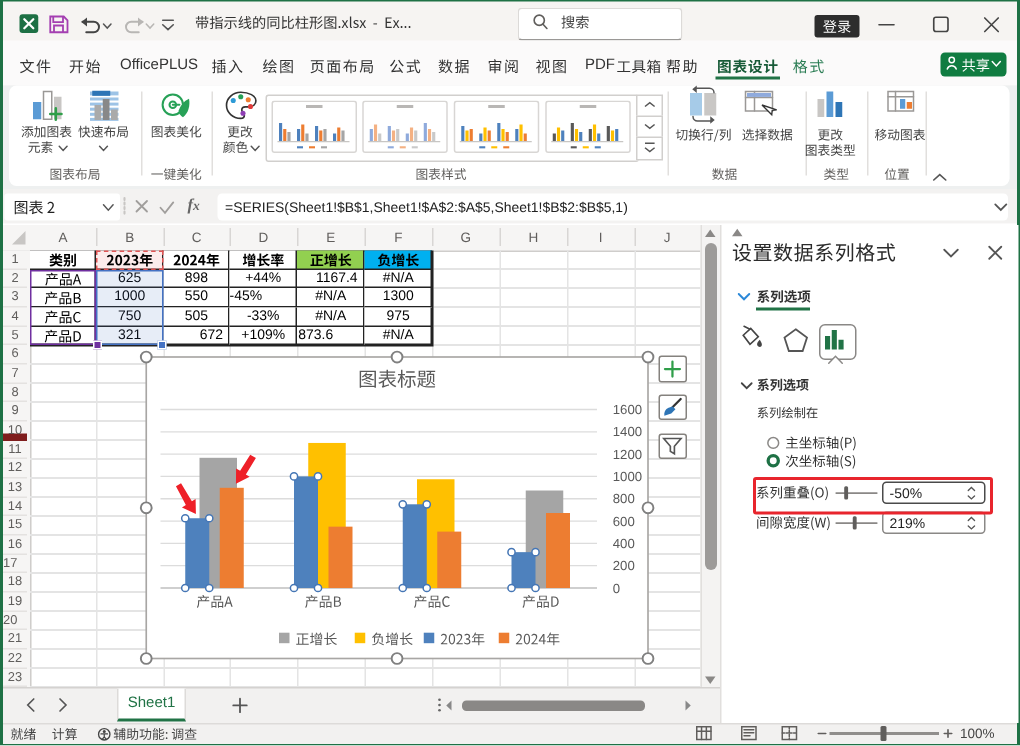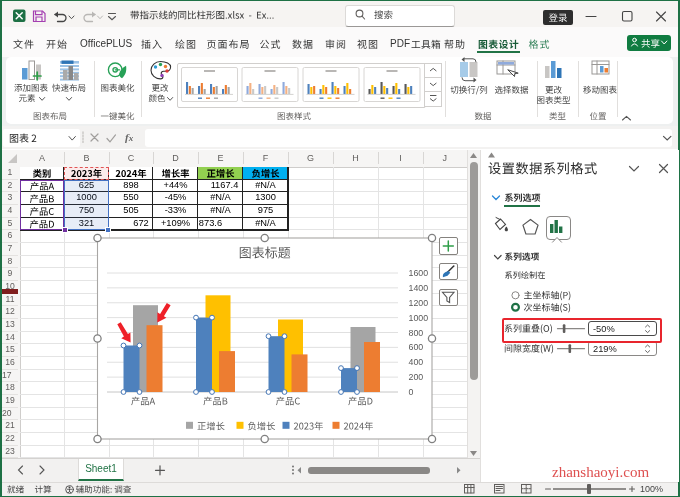--- a/index.html
+++ b/index.html
@@ -107,20 +107,21 @@
         <rect x="17" y="30.5" width="4" height="1.4" fill="#595959"></rect>
         <rect x="25" y="30.5" width="4" height="1.4" fill="#ffc000"></rect>
         <rect x="33" y="30.5" width="4" height="1.4" fill="#4e81bd"></rect>
       </g>
     </svg>
 <div style="position:absolute;left:424px;top:63px;width:15.5px;height:14px;background:#fff;border:1px solid #d1cfcd"></div>
 <div style="position:absolute;left:424px;top:77px;width:15.5px;height:14px;background:#fff;border:1px solid #d1cfcd"></div>
 <div style="position:absolute;left:424px;top:91px;width:15.5px;height:14px;background:#fff;border:1px solid #d1cfcd"></div>
 <div style="position:absolute;left:3px;top:129px;width:77px;height:18px;background:#fff;border-radius:2px"></div>
 <div style="position:absolute;left:145px;top:129px;width:527px;height:18px;background:#fff;border-radius:3px"></div>
+<div style="position:absolute;left:150px;top:133px;font:9.3px 'Liberation Sans',sans-serif;color:#222">=SERIES(Sheet1!$B$1,Sheet1!$A$2:$A$5,Sheet1!$B$2:$B$5,1)</div>
 <div style="position:absolute;left:125px;top:131px;font:italic bold 11px 'Liberation Serif',serif;color:#666">f<span style="font-size:9px">x</span></div>
 <div style="position:absolute;left:2px;top:149.5px;width:464.5px;height:17.5px;background:#f6f5f4;border-bottom:1px solid #cfcdcb"></div>
 <div style="position:absolute;left:32.0px;top:152.5px;width:20px;text-align:center;font:9px 'Liberation Sans',sans-serif;color:#605e5c">A</div>
 <div style="position:absolute;left:76.5px;top:152.5px;width:20px;text-align:center;font:9px 'Liberation Sans',sans-serif;color:#605e5c">B</div>
 <div style="position:absolute;left:64px;top:152px;width:1px;height:12px;background:#d8d6d4"></div>
 <div style="position:absolute;left:121.0px;top:152.5px;width:20px;text-align:center;font:9px 'Liberation Sans',sans-serif;color:#605e5c">C</div>
 <div style="position:absolute;left:109px;top:152px;width:1px;height:12px;background:#d8d6d4"></div>
 <div style="position:absolute;left:165.5px;top:152.5px;width:20px;text-align:center;font:9px 'Liberation Sans',sans-serif;color:#605e5c">D</div>
 <div style="position:absolute;left:153px;top:152px;width:1px;height:12px;background:#d8d6d4"></div>
 <div style="position:absolute;left:210.5px;top:152.5px;width:20px;text-align:center;font:9px 'Liberation Sans',sans-serif;color:#605e5c">E</div>
@@ -191,21 +192,21 @@
 <div style="position:absolute;left:198.0px;top:179.7px;width:45.0px;height:12.67px;background:#fff;border-right:1px solid #222;border-bottom:1px solid #222;box-sizing:border-box"></div>
 <div style="position:absolute;left:202px;top:179.7px;width:45.0px;height:12.67px;line-height:12.67px;text-align:center;font:9.3px 'Liberation Sans',sans-serif;color:#000">1167.4</div>
 <div style="position:absolute;left:243.0px;top:179.7px;width:45.0px;height:12.67px;background:#fff;border-right:1px solid #222;border-bottom:1px solid #222;box-sizing:border-box"></div>
 <div style="position:absolute;left:243.0px;top:179.7px;width:45.0px;height:12.67px;line-height:12.67px;text-align:center;font:9.3px 'Liberation Sans',sans-serif;color:#000">#N/A</div>
 <div style="position:absolute;left:20.0px;top:192.3px;width:44.0px;height:12.67px;background:#fff;border-right:1px solid #222;border-bottom:1px solid #222;box-sizing:border-box"></div>
 <div style="position:absolute;left:64.0px;top:192.3px;width:45.0px;height:12.67px;background:#fff;border-right:1px solid #222;border-bottom:1px solid #222;box-sizing:border-box"></div>
 <div style="position:absolute;left:64.0px;top:192.3px;width:45.0px;height:12.67px;line-height:12.67px;text-align:center;font:9.3px 'Liberation Sans',sans-serif;color:#000">1000</div>
 <div style="position:absolute;left:109.0px;top:192.3px;width:44.0px;height:12.67px;background:#fff;border-right:1px solid #222;border-bottom:1px solid #222;box-sizing:border-box"></div>
 <div style="position:absolute;left:109.0px;top:192.3px;width:44.0px;height:12.67px;line-height:12.67px;text-align:center;font:9.3px 'Liberation Sans',sans-serif;color:#000">550</div>
 <div style="position:absolute;left:153.0px;top:192.3px;width:45.0px;height:12.67px;background:#fff;border-right:1px solid #222;border-bottom:1px solid #222;box-sizing:border-box"></div>
-<div style="position:absolute;left:153.0px;top:192.3px;width:45.0px;height:12.67px;line-height:12.67px;text-align:center;font:9.3px 'Liberation Sans',sans-serif;color:#000">-45%</div>
+<div style="position:absolute;left:153.0px;top:192.3px;width:45.0px;height:12.67px;line-height:12.67px;font:9.3px 'Liberation Sans',sans-serif;color:#000">-45%</div>
 <div style="position:absolute;left:198.0px;top:192.3px;width:45.0px;height:12.67px;background:#fff;border-right:1px solid #222;border-bottom:1px solid #222;box-sizing:border-box"></div>
 <div style="position:absolute;left:198.0px;top:192.3px;width:45.0px;height:12.67px;line-height:12.67px;text-align:center;font:9.3px 'Liberation Sans',sans-serif;color:#000">#N/A</div>
 <div style="position:absolute;left:243.0px;top:192.3px;width:45.0px;height:12.67px;background:#fff;border-right:1px solid #222;border-bottom:1px solid #222;box-sizing:border-box"></div>
 <div style="position:absolute;left:243.0px;top:192.3px;width:45.0px;height:12.67px;line-height:12.67px;text-align:center;font:9.3px 'Liberation Sans',sans-serif;color:#000">1300</div>
 <div style="position:absolute;left:20.0px;top:205.0px;width:44.0px;height:12.67px;background:#fff;border-right:1px solid #222;border-bottom:1px solid #222;box-sizing:border-box"></div>
 <div style="position:absolute;left:64.0px;top:205.0px;width:45.0px;height:12.67px;background:#fff;border-right:1px solid #222;border-bottom:1px solid #222;box-sizing:border-box"></div>
 <div style="position:absolute;left:64.0px;top:205.0px;width:45.0px;height:12.67px;line-height:12.67px;text-align:center;font:9.3px 'Liberation Sans',sans-serif;color:#000">750</div>
 <div style="position:absolute;left:109.0px;top:205.0px;width:44.0px;height:12.67px;background:#fff;border-right:1px solid #222;border-bottom:1px solid #222;box-sizing:border-box"></div>
 <div style="position:absolute;left:109.0px;top:205.0px;width:44.0px;height:12.67px;line-height:12.67px;text-align:center;font:9.3px 'Liberation Sans',sans-serif;color:#000">505</div>
 <div style="position:absolute;left:153.0px;top:205.0px;width:45.0px;height:12.67px;background:#fff;border-right:1px solid #222;border-bottom:1px solid #222;box-sizing:border-box"></div>
@@ -248,21 +249,20 @@
 <div style="position:absolute;left:588px;top:341.2px;width:69px;height:14.7px;background:#fff;border:1px solid #8a8886;border-radius:3px;box-sizing:border-box"></div>
 <div style="position:absolute;left:593px;top:324px;font:9.3px 'Liberation Sans',sans-serif;color:#222">-50%</div>
 <div style="position:absolute;left:593px;top:344px;font:9.3px 'Liberation Sans',sans-serif;color:#222">219%</div>
 <div style="position:absolute;left:501.5px;top:318px;width:156.5px;height:20.5px;border:2px solid #e8252d;border-radius:2px"></div>
 <div style="position:absolute;left:78px;top:459.4px;width:46px;height:21.6px;background:#fff;border-left:1px solid #dddbd9;border-right:1px solid #dddbd9;border-bottom:2.4px solid #217346;box-sizing:border-box"></div>
 <div style="position:absolute;left:78px;top:463px;width:46px;text-align:center;font:10px 'Liberation Sans',sans-serif;color:#217346">Sheet1</div>
 <div style="position:absolute;left:308px;top:467.3px;width:122px;height:6.8px;background:#8a8886;border-radius:3px"></div>
 <div style="position:absolute;left:640px;top:484.4px;font:9px 'Liberation Sans',sans-serif;color:#444">100%</div>
 <div style="position:absolute;left:553px;top:488.3px;width:73px;height:1.6px;background:#908e8c"></div>
 <div style="position:absolute;left:586.5px;top:483.6px;width:4.6px;height:10.4px;background:#605e5c;border-radius:1px"></div>
-<div style="position:absolute;left:552px;top:463.5px;font:15px 'Liberation Serif',serif;color:#de5050">zhanshaoyi.com</div>
 <svg style="position:absolute;left:87px;top:228px;overflow:visible" width="356" height="222" viewBox="0 0 356 222">
       <rect x="10.5" y="10" width="334.5" height="201" fill="#fff" stroke="#a8a6a4" stroke-width="1.1"></rect>
       <line x1="20" y1="164.00" x2="311" y2="164.00" stroke="#bfbfbf" stroke-width="0.9"></line>
       <line x1="20" y1="149.12" x2="311" y2="149.12" stroke="#dcdcdc" stroke-width="0.9"></line>
       <line x1="20" y1="134.25" x2="311" y2="134.25" stroke="#dcdcdc" stroke-width="0.9"></line>
       <line x1="20" y1="119.38" x2="311" y2="119.38" stroke="#dcdcdc" stroke-width="0.9"></line>
       <line x1="20" y1="104.50" x2="311" y2="104.50" stroke="#dcdcdc" stroke-width="0.9"></line>
       <line x1="20" y1="89.62" x2="311" y2="89.62" stroke="#dcdcdc" stroke-width="0.9"></line>
       <line x1="20" y1="74.75" x2="311" y2="74.75" stroke="#dcdcdc" stroke-width="0.9"></line>
       <line x1="20" y1="59.88" x2="311" y2="59.88" stroke="#dcdcdc" stroke-width="0.9"></line>

